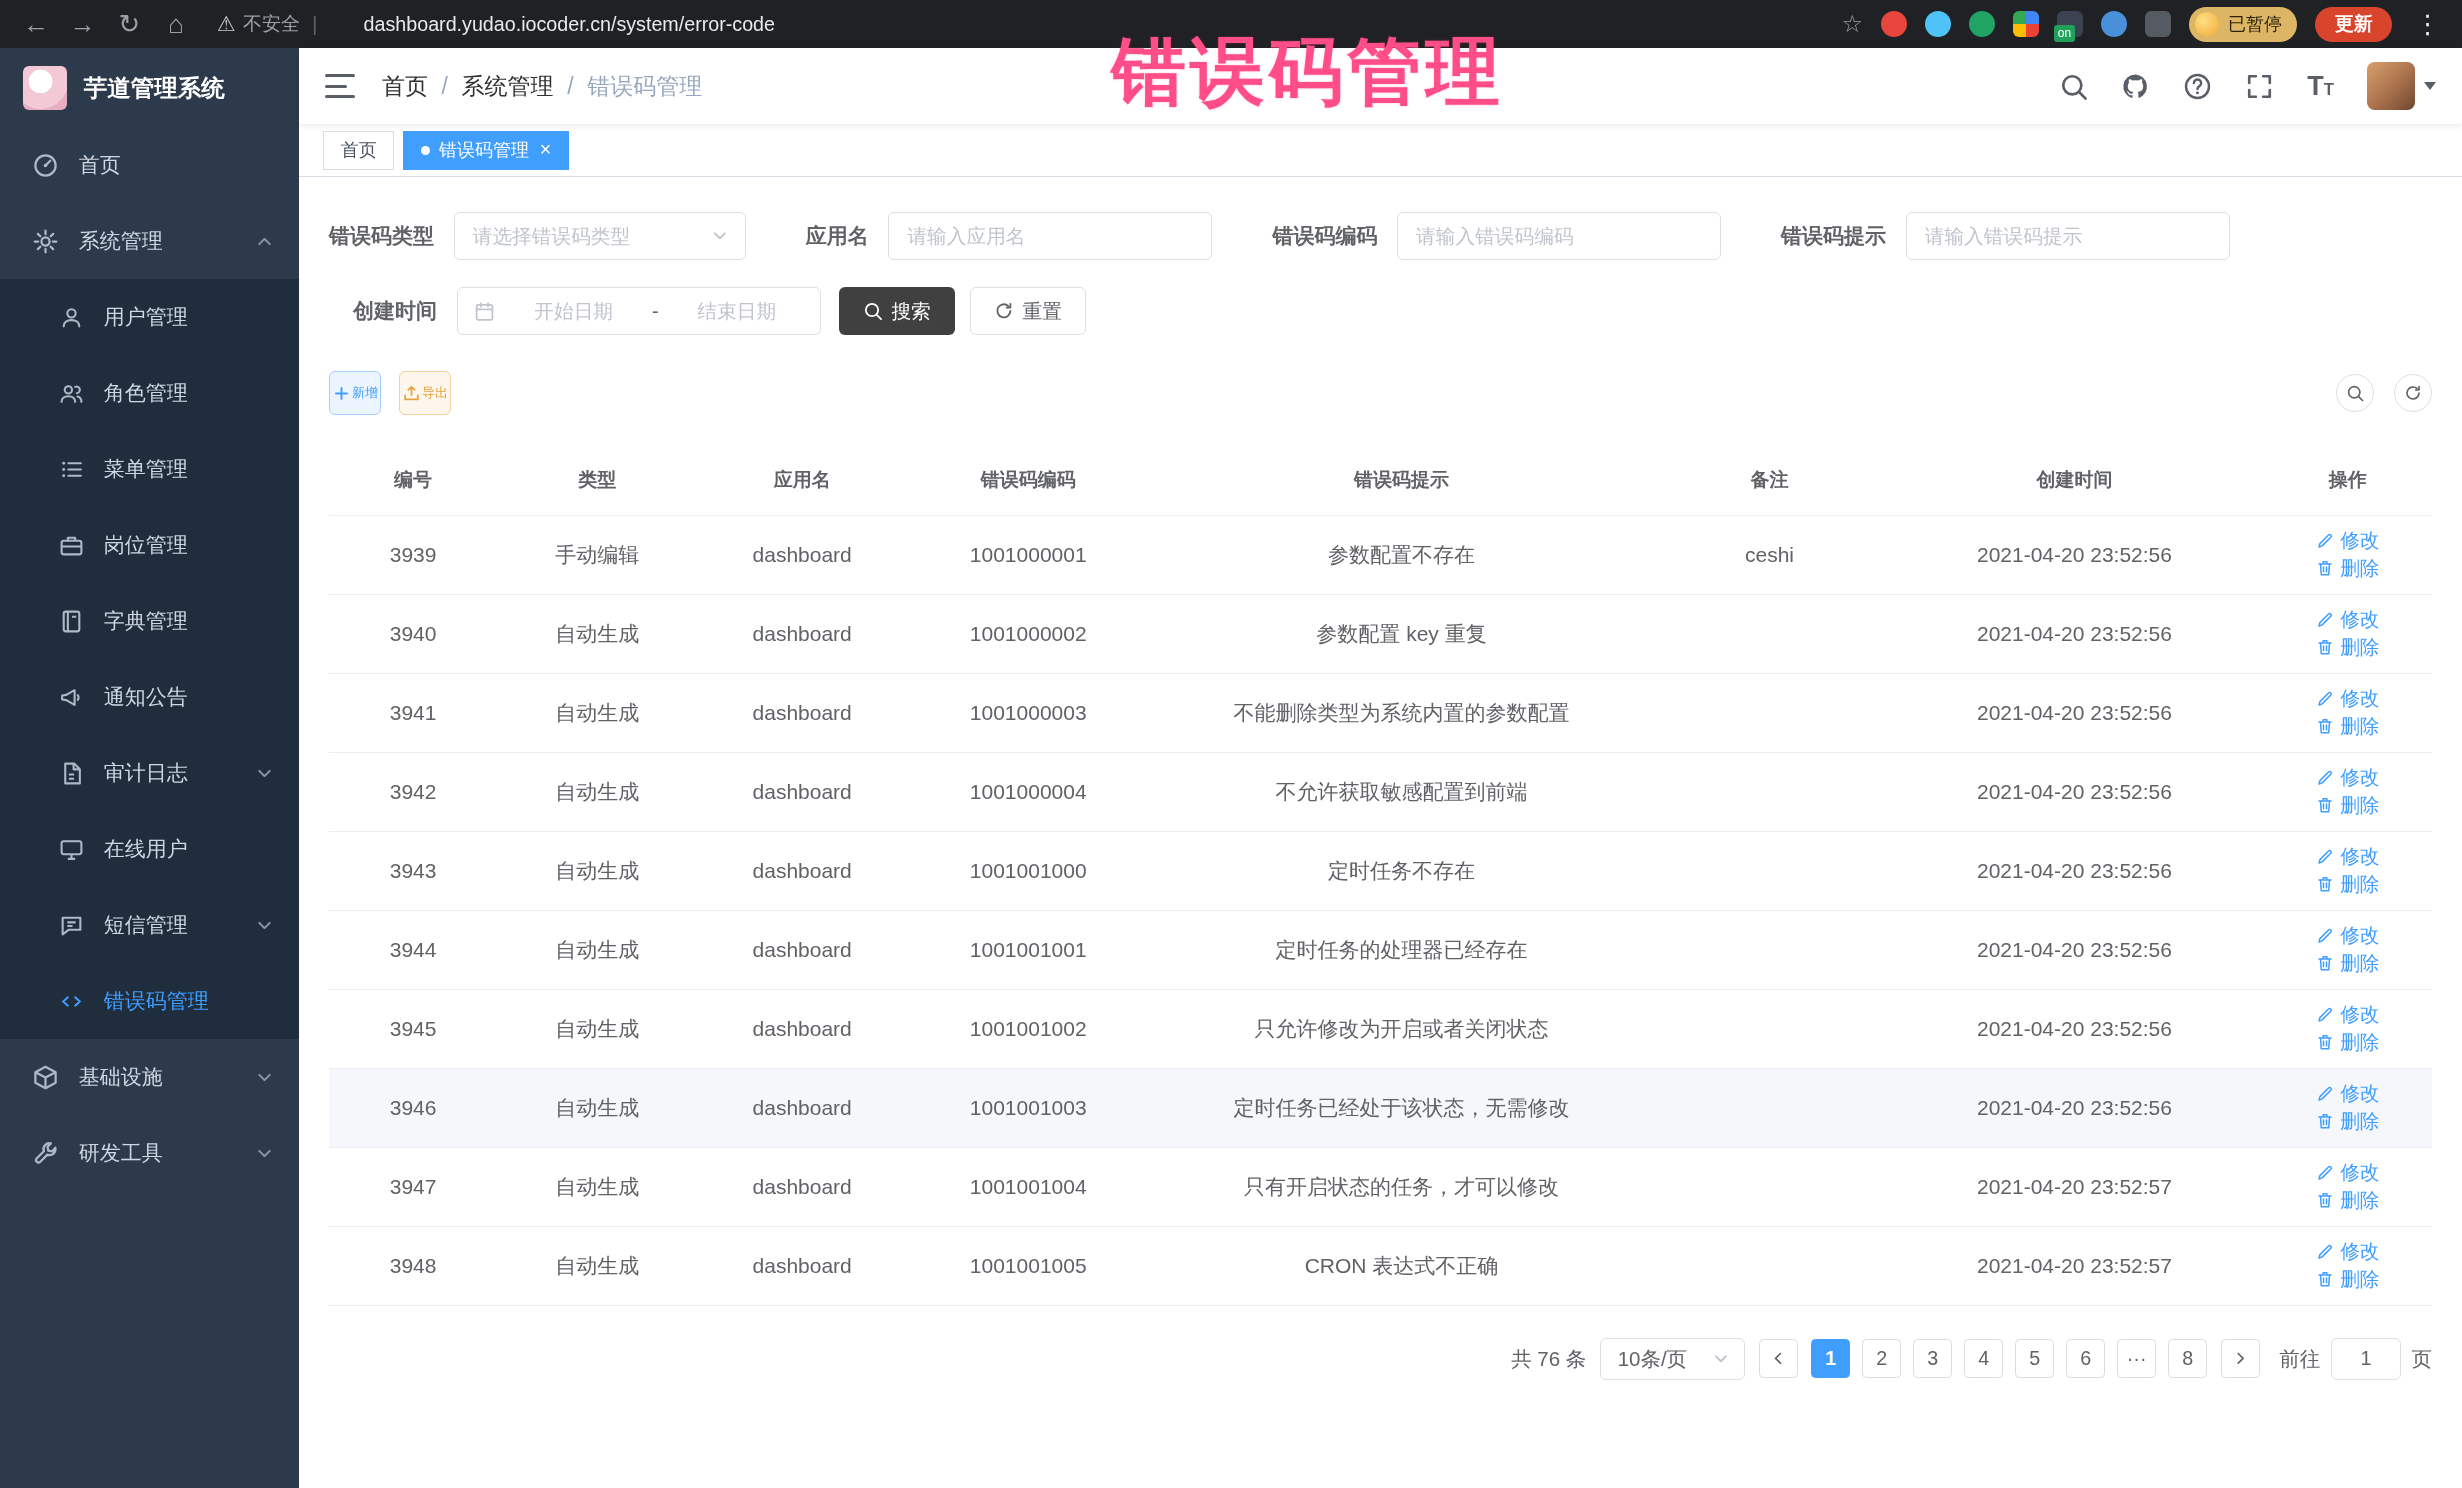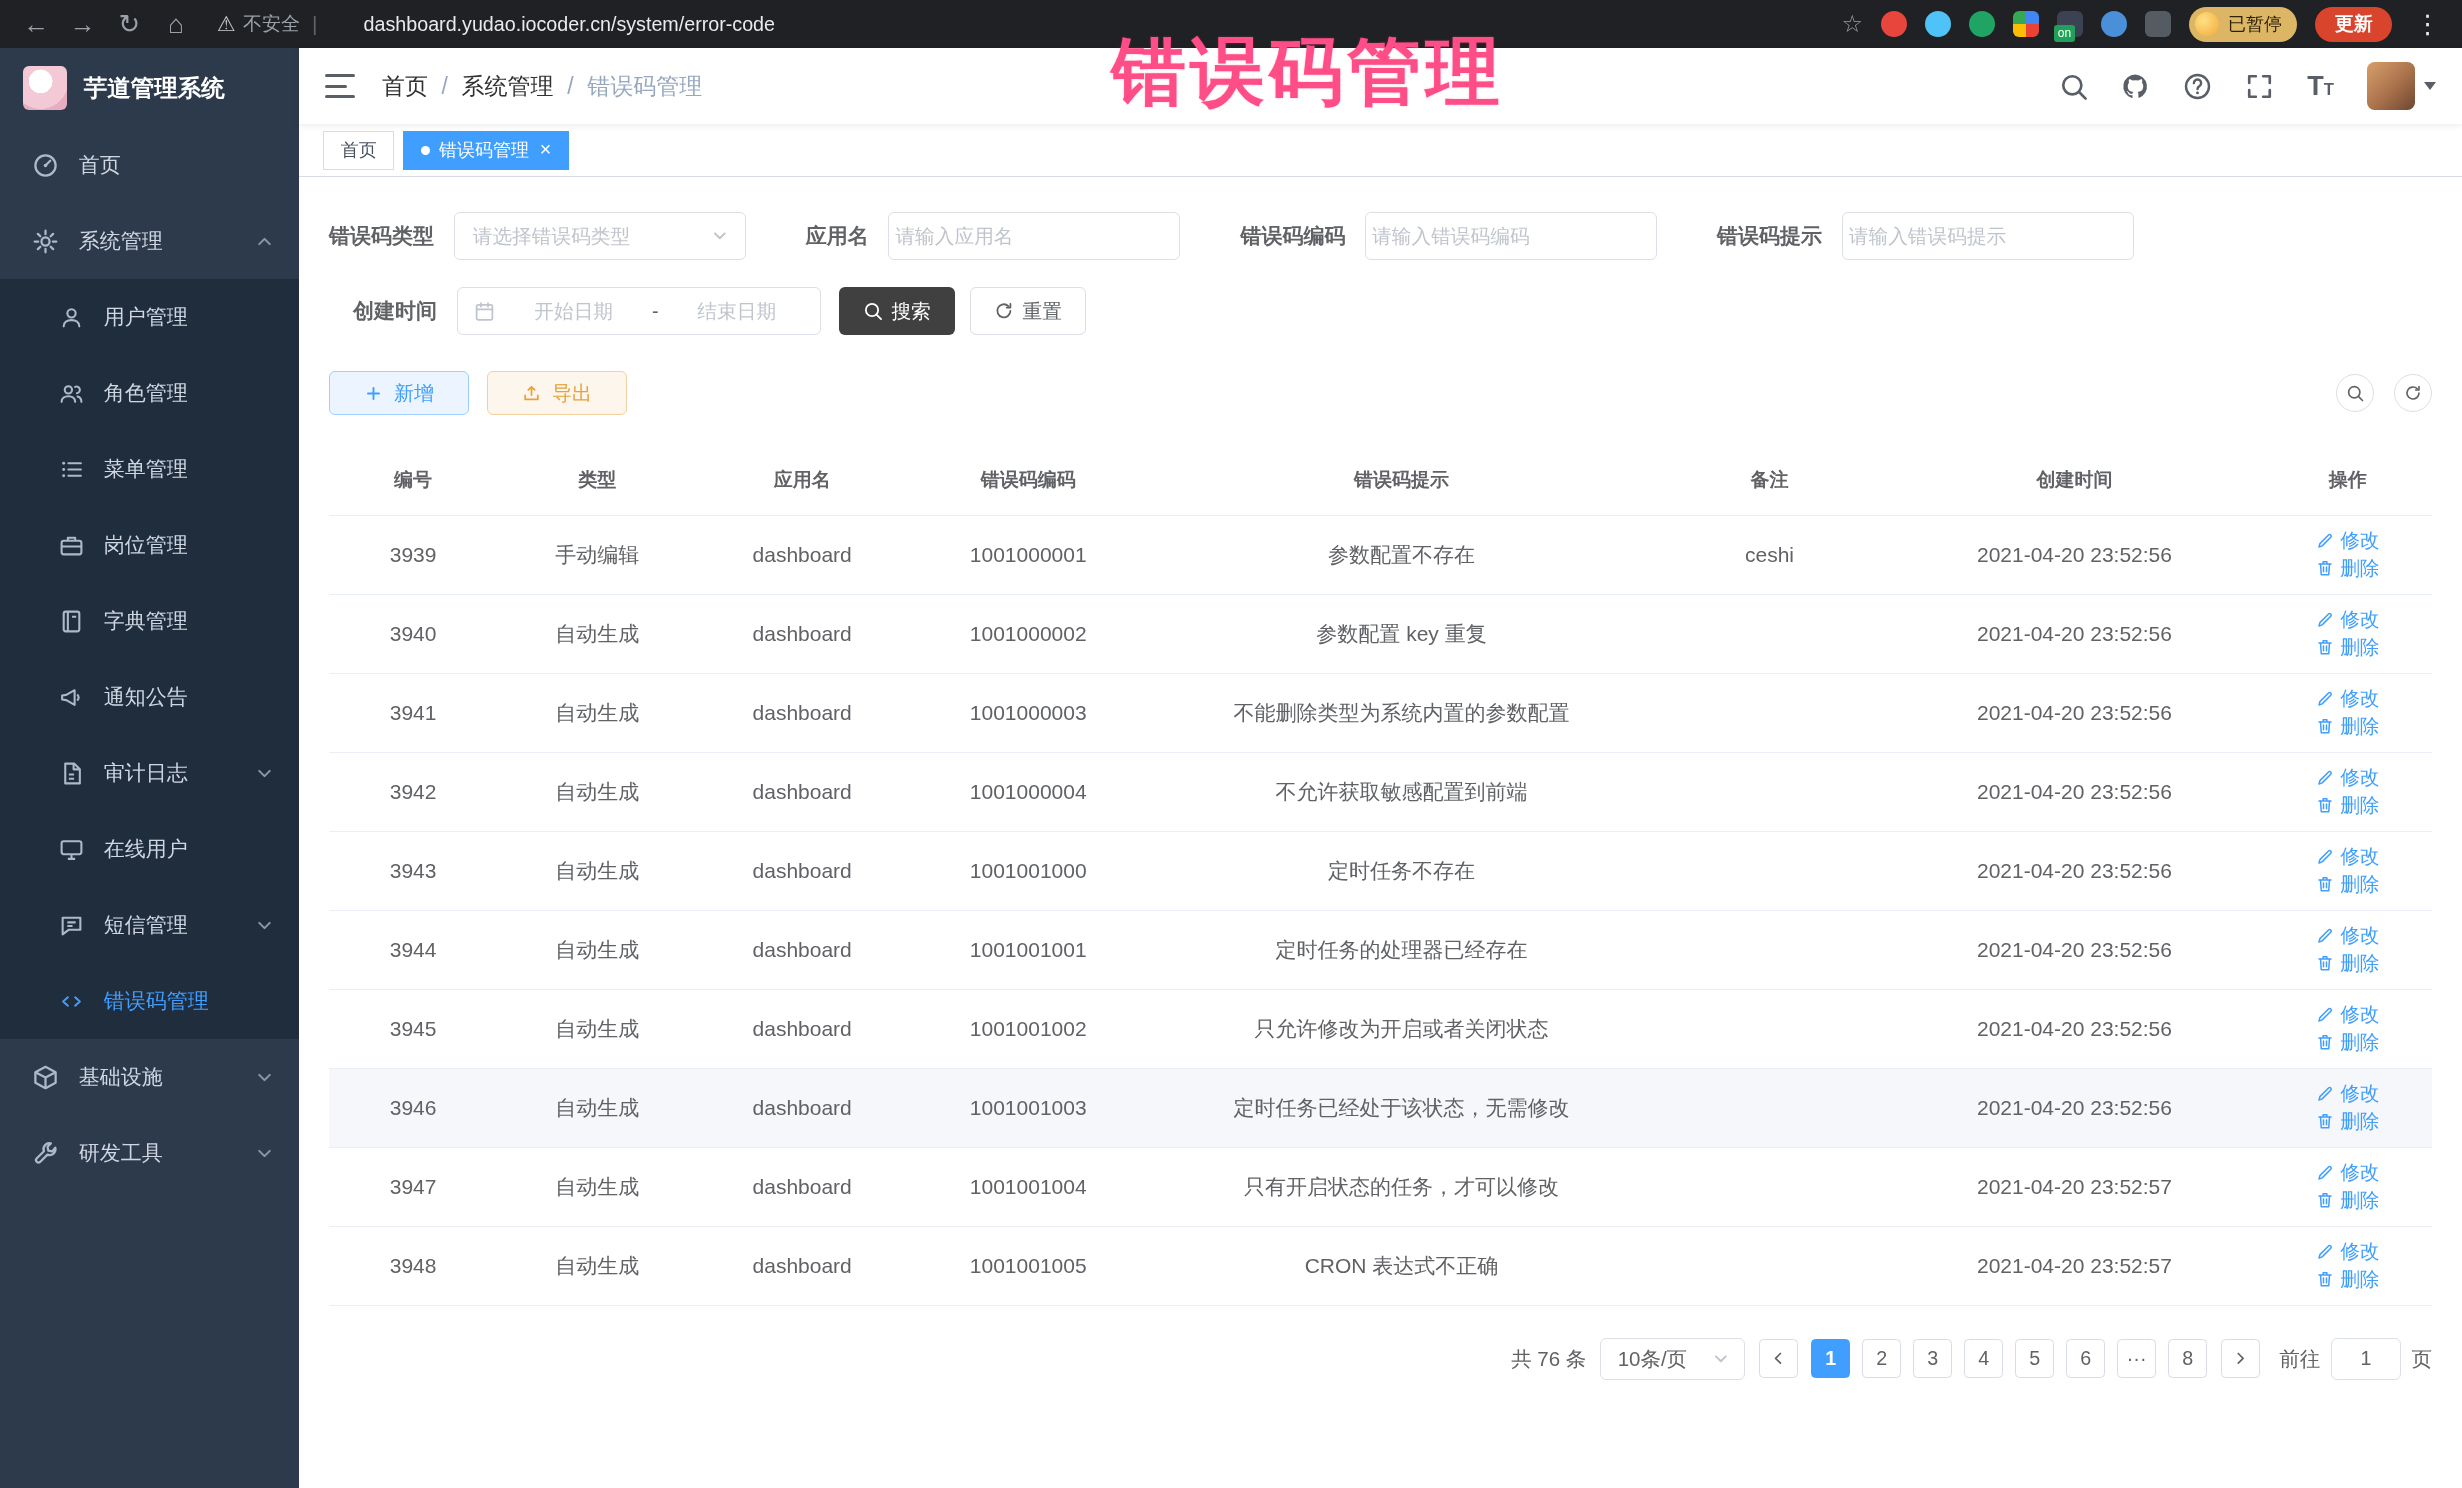--- a/index.html
+++ b/index.html
@@ -67,36 +67,36 @@
   .tab .dot{width:9px;height:9px;border-radius:50%;background:#fff;margin-right:9px;}
   .tab .close{margin-left:10.6px;font-size:19.7px;line-height:1;cursor:pointer;}
 
   
   .content{flex:1;padding:35px 30px 0;overflow:hidden;}
   .f-row{display:flex;align-items:center;}
   .f-row + .f-row{margin-top:27px;}
   .f-group{display:flex;align-items:center;margin-right:60px;}
   .f-label{font-size:21px;font-weight:700;color:#606266;margin-right:19.7px;white-space:nowrap;}
   .f-label.w{width:108px;text-align:right;}
-  .inp{width:292px;height:48px;border:0.8px solid #dcdfe6;border-radius:6px;background:#fff;font-size:19.7px;color:#606266;padding:0 6px;outline:none;}
+  .inp{width:324px;height:48px;border:0.8px solid #dcdfe6;border-radius:6px;background:#fff;font-size:19.7px;color:#606266;padding:0 18px;outline:none;}
   .inp::placeholder{color:#c0c4cc;}
   .sel{width:292px;height:48px;border:0.8px solid #dcdfe6;border-radius:6px;background:#fff;display:flex;align-items:center;justify-content:space-between;padding:0 15px 0 18px;font-size:19.7px;cursor:pointer;}
   .sel .ph{color:#c0c4cc;}
   .caret-i{width:19.7px;height:19.7px;color:#c0c4cc;flex:none;}
   .daterange{width:364px;height:48px;border:0.8px solid #dcdfe6;border-radius:6px;display:flex;align-items:center;padding:0 16.7px;gap:12px;font-size:19.7px;background:#fff;cursor:pointer;}
   .daterange .cal{width:21px;height:21px;color:#c0c4cc;flex:none;}
   .daterange .ph{color:#c0c4cc;flex:1;text-align:center;white-space:nowrap;}
   .daterange .sep2{color:#606266;}
   .btn{height:48px;display:inline-flex;align-items:center;gap:9px;padding:0 23px;border-radius:6px;font-size:19.7px;cursor:pointer;border:0.8px solid transparent;white-space:nowrap;}
   .btn .b-icon{width:19.7px;height:19.7px;}
   .btn-primary{background:#404040;color:#fff;margin-left:18px;}
   .btn-default{background:#fff;color:#606266;border-color:#dcdfe6;margin-left:15px;text-align:right;}
 
   .toolbar{margin-top:36px;display:flex;align-items:center;}
-  .btn-plain{height:44px;display:inline-flex;align-items:center;gap:11px;padding:0 34px;border-radius:6px;font-size:20px;cursor:pointer;}
+  .btn-plain{height:44px;display:inline-flex;align-items:center;gap:1px;padding:0 2px;border-radius:6px;font-size:13px;cursor:pointer;}
   .btn-plain .b-icon{width:19px;height:19px;}
   .btn-plain.blue{background:#ecf5ff;border:0.8px solid #a0cfff;color:#409eff;}
   .btn-plain.warn{background:#fdf6ec;border:0.8px solid #f3d19e;color:#e6a23c;margin-left:18px;}
   .tool-right{margin-left:auto;display:flex;gap:19.7px;}
   .circle-btn{width:38px;height:38px;border-radius:50%;border:0.8px solid #dcdfe6;background:#fff;color:#606266;display:flex;align-items:center;justify-content:center;cursor:pointer;}
   .circle-btn svg{width:18px;height:18px;}
 
   .table-wrap{margin-top:30px;}
   table{width:100%;border-collapse:collapse;table-layout:fixed;}
   th{font-size:19px;font-weight:700;color:#606266;height:70px;border-bottom:0.8px solid #ebeef5;text-align:center;padding:0 7.6px;white-space:nowrap;}

